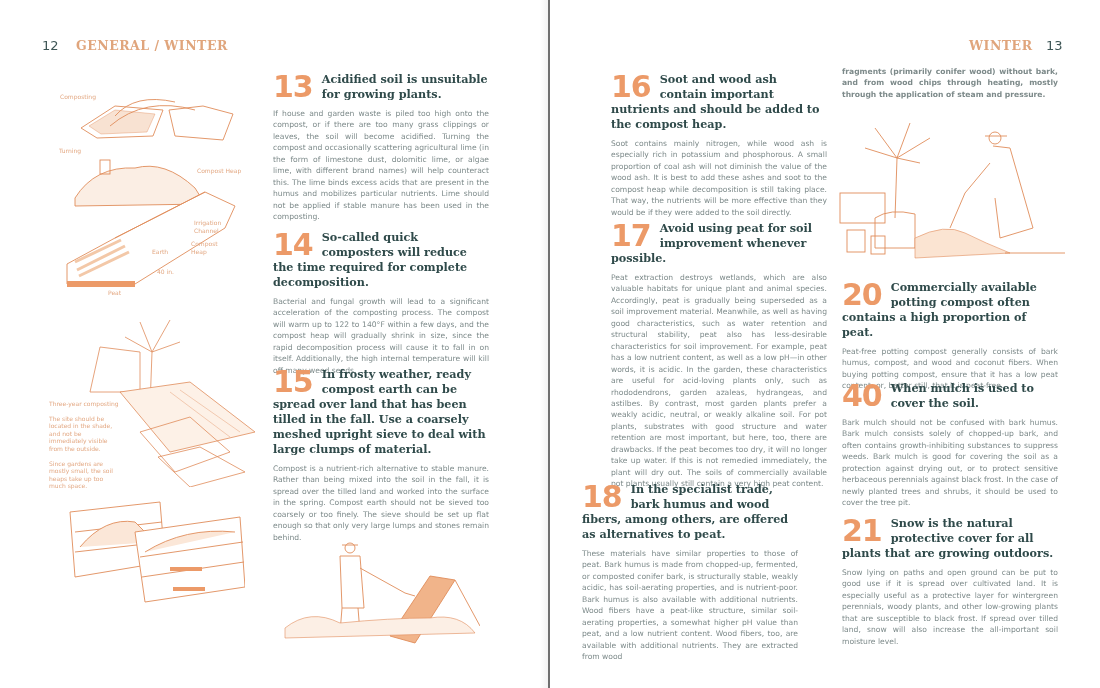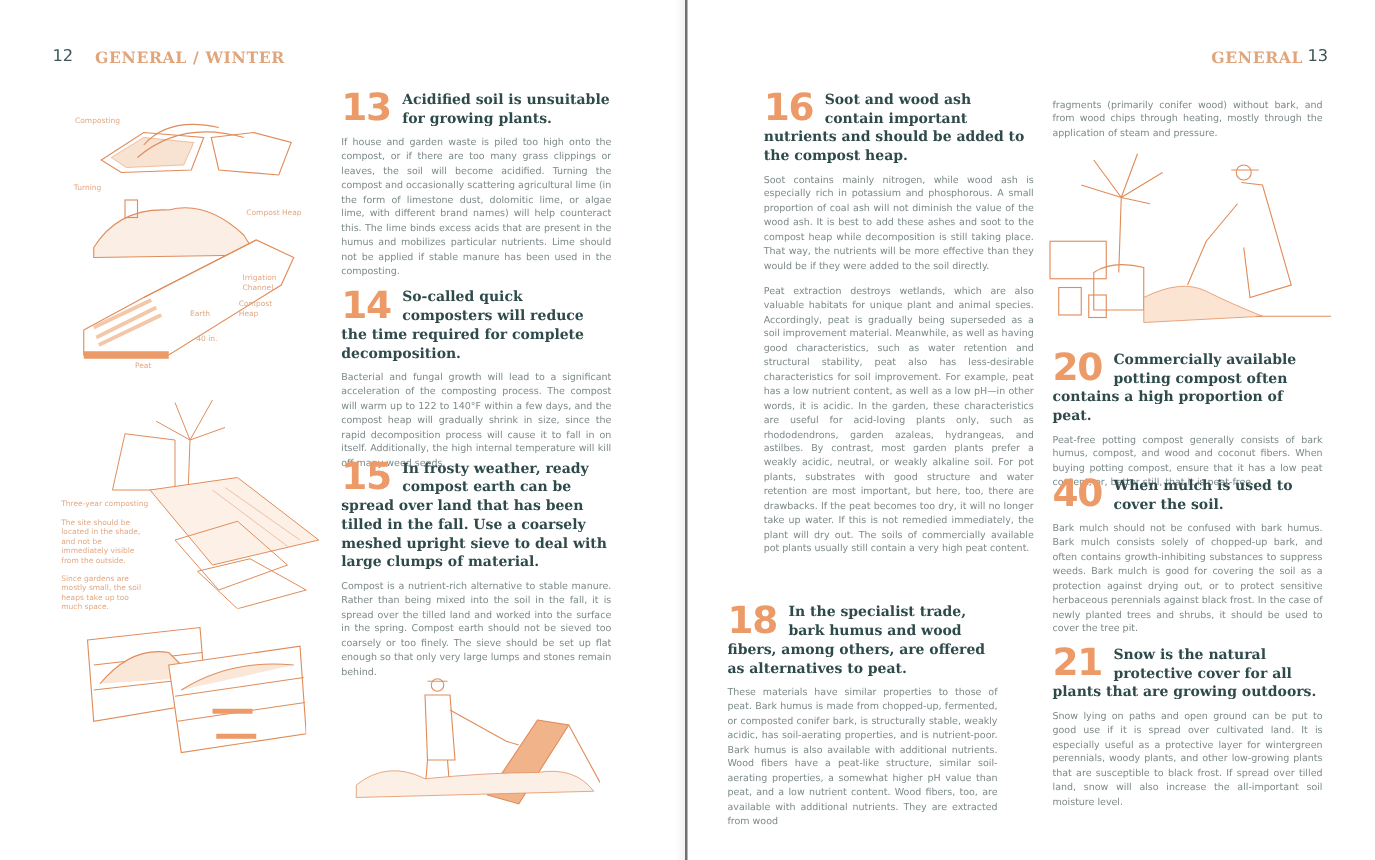--- a/index.html
+++ b/index.html
@@ -118,44 +118,48 @@
       <path d="M80,30 L125,55 L135,58"></path>
       <path d="M62,70 L60,95 M78,70 L80,95"></path>
       <polygon points="150,38 175,42 135,105 110,98" fill="#f1b48a"></polygon>
       <path d="M175,42 L200,88"></path>
       <path d="M5,90 Q30,70 60,85 Q110,80 150,80 Q180,75 195,95 L5,100 Z" fill="#fcefe5" stroke-width="0.6"></path>
     </svg>
   </div>
 </div>
 
 <div>
-  <span class="running" style="left:969px;">GENERAL</span>
+  <span class="running" style="left:969px;">WINTER</span>
   <span class="folio" style="left:1046px;">13</span>
 
   <div class="tip" style="left:611px;top:72px;width:216px;">
     <div class="tip-head">
       <span class="tip-num">16</span>
       <span>Soot and wood ash contain important nutrients and should be added to the compost heap.</span>
     </div>
     <p class="tip-body">Soot contains mainly nitrogen, while wood ash is especially rich in potassium and phosphorous. A small proportion of coal ash will not diminish the value of the wood ash. It is best to add these ashes and soot to the compost heap while decomposition is still taking place. That way, the nutrients will be more effective than they would be if they were added to the soil directly.</p>
   </div>
 
   <div class="tip" style="left:611px;top:221px;width:216px;">
+    <div class="tip-head">
+      <span class="tip-num">17</span>
+      <span>Avoid using peat for soil improvement whenever possible.</span>
+    </div>
     <p class="tip-body">Peat extraction destroys wetlands, which are also valuable habitats for unique plant and animal species. Accordingly, peat is gradually being superseded as a soil improvement material. Meanwhile, as well as having good characteristics, such as water retention and structural stability, peat also has less-desirable characteristics for soil improvement. For example, peat has a low nutrient content, as well as a low pH—in other words, it is acidic. In the garden, these characteristics are useful for acid-loving plants only, such as rhododendrons, garden azaleas, hydrangeas, and astilbes. By contrast, most garden plants prefer a weakly acidic, neutral, or weakly alkaline soil. For pot plants, substrates with good structure and water retention are most important, but here, too, there are drawbacks. If the peat becomes too dry, it will no longer take up water. If this is not remedied immediately, the plant will dry out. The soils of commercially available pot plants usually still contain a very high peat content.</p>
   </div>
 
   <div class="tip" style="left:582px;top:482px;width:216px;">
     <div class="tip-head">
       <span class="tip-num">18</span>
       <span>In the specialist trade, bark humus and wood fibers, among others, are offered as alternatives to peat.</span>
     </div>
     <p class="tip-body">These materials have similar properties to those of peat. Bark humus is made from chopped-up, fermented, or composted conifer bark, is structurally stable, weakly acidic, has soil-aerating properties, and is nutrient-poor. Bark humus is also available with additional nutrients. Wood fibers have a peat-like structure, similar soil-aerating properties, a somewhat higher pH value than peat, and a low nutrient content. Wood fibers, too, are available with additional nutrients. They are extracted from wood</p>
   </div>
 
-  <p class="tip-body" style="position:absolute;left:842px;top:66px;width:216px;margin-top:12px;">fragments (primarily conifer wood) without bark, and from wood chips through heating, mostly through the application of steam and pressure.</p>
+  <p class="tip-body" style="position:absolute;left:842px;top:66px;width:216px;margin-top:0;font-weight:bold;">fragments (primarily conifer wood) without bark, and from wood chips through heating, mostly through the application of steam and pressure.</p>
 
   <div class="ill" style="left:835px;top:118px;width:230px;height:150px;">
     <svg viewBox="0 0 230 150" fill="none" stroke="#e08c5a" stroke-width="0.9">
       <path d="M60,100 L62,40 M62,40 L40,10 M62,40 L75,5 M62,40 L95,20 M62,40 L30,30 M62,40 L85,45"></path>
       <rect x="5" y="75" width="45" height="30"></rect>
       <path d="M40,100 Q55,90 80,96 L80,130 L40,130 Z"></path>
       <circle cx="160" cy="20" r="6"></circle>
       <path d="M150,18 L172,18"></path>
       <path d="M158,28 L175,30 L198,110 L165,120 L160,80"></path>
       <path d="M155,45 L130,75 L115,110"></path>

